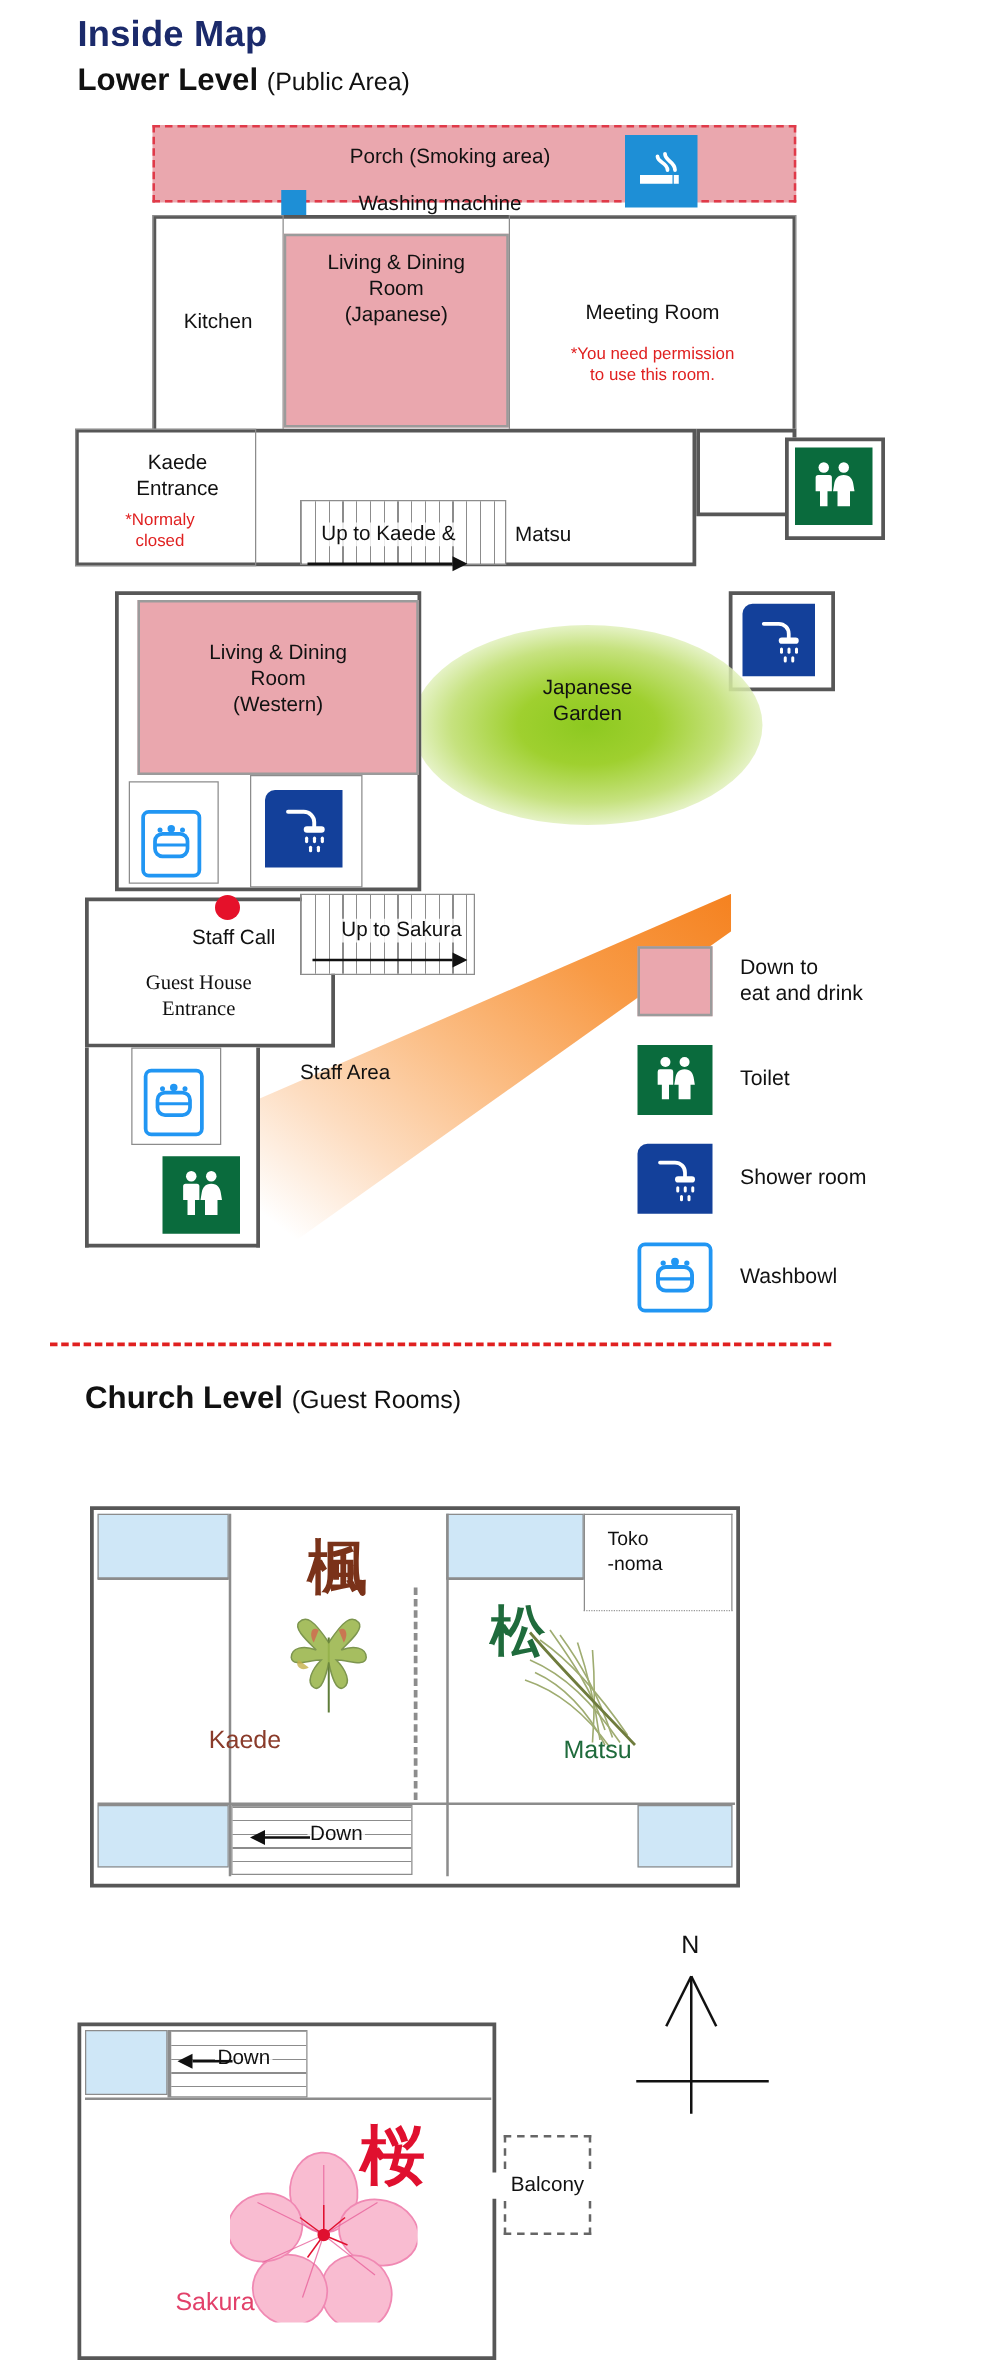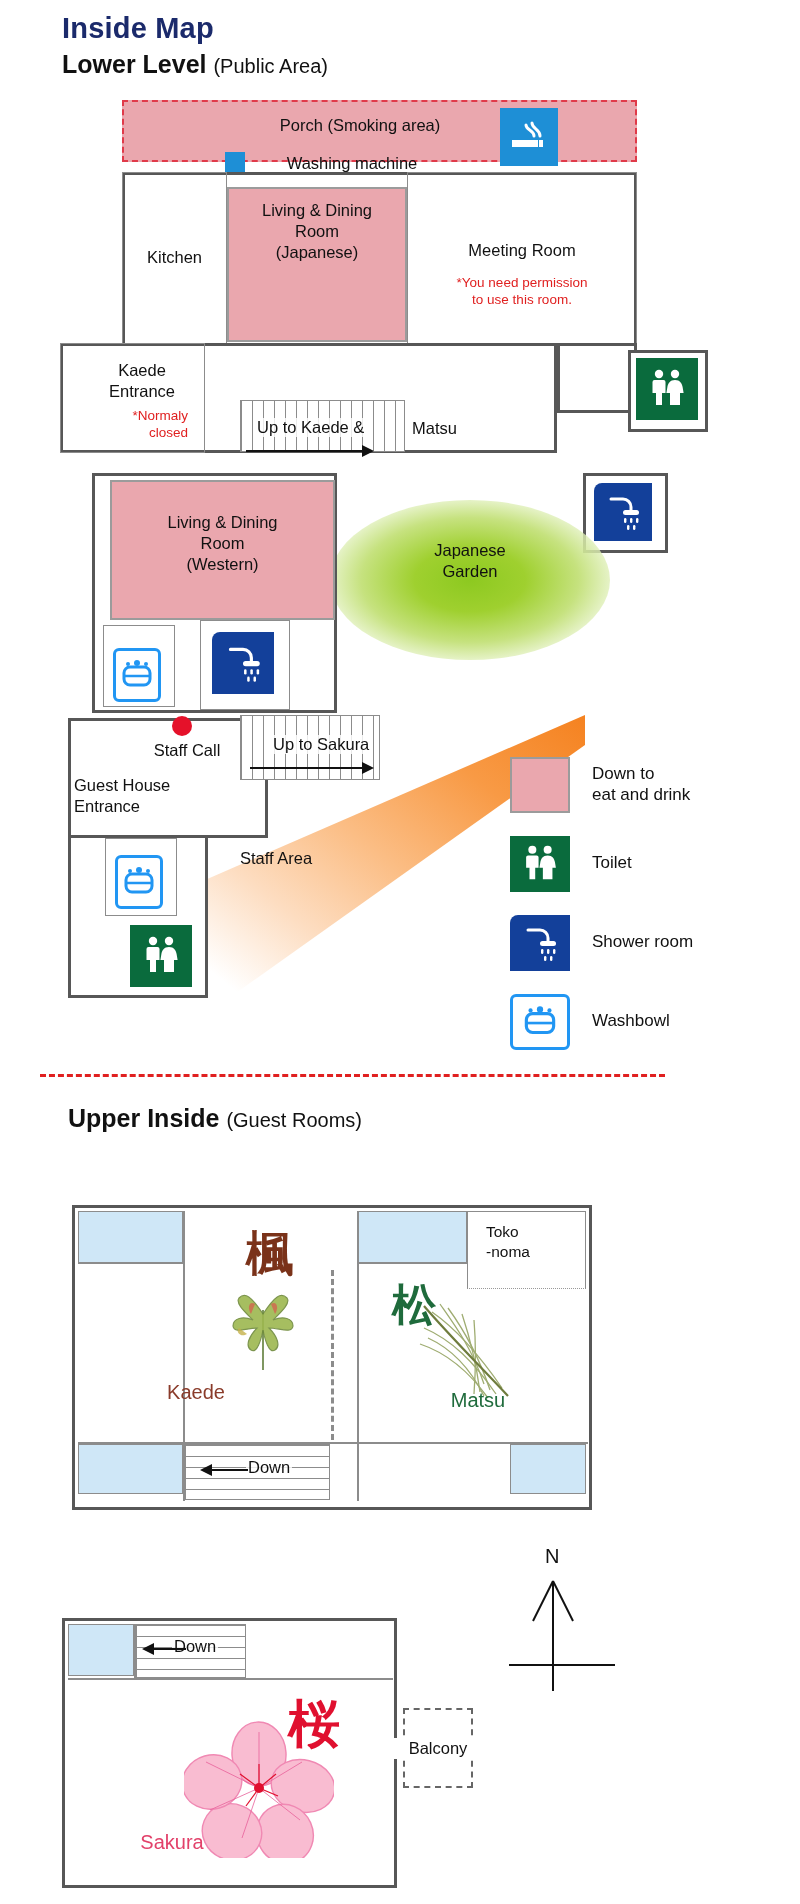--- a/index.html
+++ b/index.html
@@ -223,21 +223,21 @@
 
 <div class="abs wall" style="left:60px; top:343px; width:497px; height:110px;"></div>
 
 <div class="abs wall" style="left:557px; top:343px; width:80px; height:70px;"></div>
 
 <div class="abs thinwall" style="left:60px; top:343px; width:145px; height:110px;"></div>
 <div class="abs lbl lbl-left" style="left:72px; top:360px; width:140px;">
   <span>Kaede</span><br>
   <span>Entrance</span>
 </div>
-<div class="abs red-note lbl-left" style="left:68px; top:408px; width:120px; text-align:right;">
+<div class="abs red-note lbl-left" style="left:68px; top:408px; width:120px; text-align:center;">
   <span>*Normaly</span><br>
   <span style="margin-left:0">closed</span>
 </div>
 
 <div class="abs stairs" style="left:240px; top:400px; width:165px; height:52px;"></div>
 <div class="abs stairlabel" style="left:255px; top:418px;">Up to Kaede &amp;</div>
 
 <svg class="abs" style="left:244px; top:443px;" width="130" height="16" viewBox="0 0 130 16">
   <line x1="2" y1="8" x2="118" y2="8" stroke="#111" stroke-width="2"></line>
   <polygon points="118,2 130,8 118,14" fill="#111"></polygon>
@@ -315,21 +315,21 @@
       <rect x="25" y="34" width="2.4" height="5" rx="1.2"></rect>
       <rect x="31" y="34" width="2.4" height="5" rx="1.2"></rect>
     </g>
   </svg>
 </div>
 
 <div class="abs" id="staff-area"></div>
 <div class="abs lbl lbl-left" style="left:240px; top:848px; width:160px; text-align:left;">Staff Area</div>
 
 <div class="abs wall" style="left:68px; top:718px; width:200px; height:120px;"></div>
-<div class="abs lbl lbl-left" style="left:74px; top:775px; width:170px; text-align:left;">
+<div class="abs lbl lbl-left" style="left:74px; top:775px; width:170px; text-align:center;font-family:Liberation Serif, serif;">
   <span>Guest House</span><br>
   <span>Entrance</span>
 </div>
 
 <div class="abs" style="left:172px; top:716px; width:20px; height:20px; border-radius:50%; background:#e5112a;"></div>
 <div class="abs lbl" style="left:132px; top:740px; width:110px;">Staff Call</div>
 
 <div class="abs stairs" style="left:240px; top:715px; width:140px; height:65px;"></div>
 <div class="abs stairlabel" style="left:245px; top:735px;margin-left:26px;">Up to Sakura</div>
 <svg class="abs" style="left:248px; top:760px;" width="126" height="16" viewBox="0 0 126 16">
@@ -408,21 +408,21 @@
         <circle cx="27" cy="9" r="2" fill="#2196f3"></circle>
       </svg>
     </div>
     <div class="legend-text">Washbowl</div>
   </div>
 </div>
 
 <div class="abs" id="divider"></div>
 
 <div class="abs" id="upper-title">
-  <span>Upper Inside</span>
+  <span>Church Level</span>
   <span class="sub">(Guest Rooms)</span>
 </div>
 
 <div class="abs wall" style="left:72px; top:1205px; width:520px; height:305px;"></div>
 
 <div class="abs bay" style="left:78px; top:1211px; width:105px; height:52px;"></div>
 <div class="abs bay" style="left:357px; top:1211px; width:110px; height:52px;"></div>
 
 <div class="abs thinwall" style="left:467px; top:1211px; width:119px; height:78px; border-bottom:1.5px dotted #999;"></div>
 <div class="abs lbl lbl-left" style="left:486px; top:1222px; width:110px; text-align:left; font-size:15.5px;">

